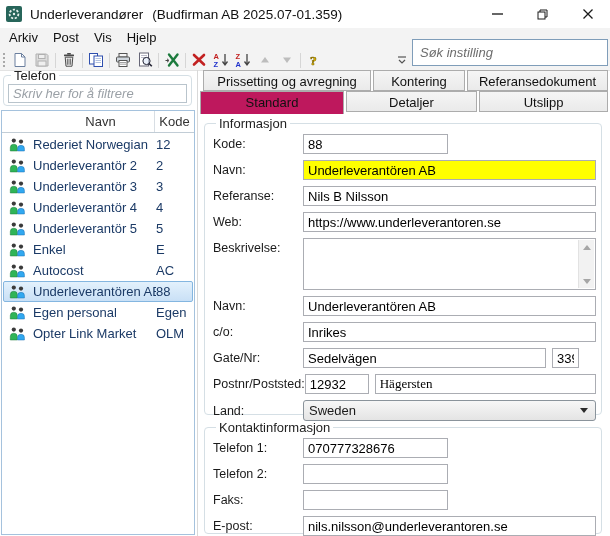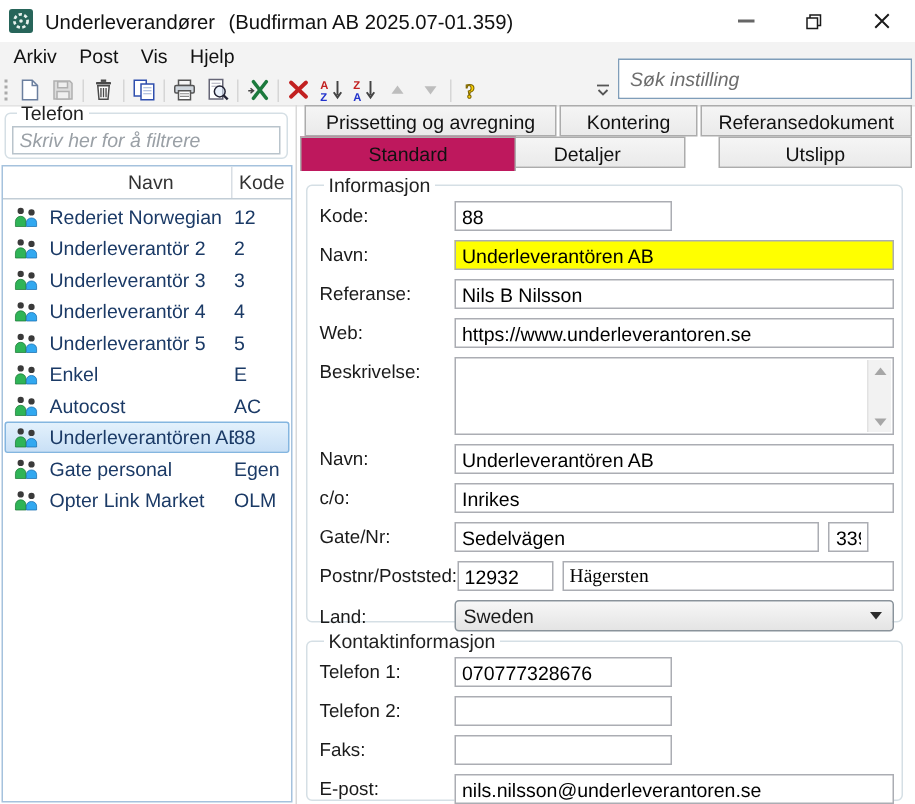--- a/index.html
+++ b/index.html
@@ -51,21 +51,21 @@
 
   .v-split{position:absolute;left:197px;top:70px;width:1px;height:466px;background:#d9d9d9;}
 
   
   .tab{position:absolute;height:21px;line-height:21px;text-align:center;box-sizing:border-box;border:1px solid #acacac;background:linear-gradient(#f5f5f5,#eaeaea);color:#111;}
   .tab.active{background:#be185d;border-bottom:0;height:23px;z-index:3;}
   #tab-priss{left:203px;top:70px;width:168px;}
   #tab-kontering{left:373px;top:70px;width:92px;}
   #tab-referanse{left:467px;top:70px;width:141px;}
   #tab-standard{left:200px;top:91px;width:144px;}
-  #tab-detaljer{left:326px;top:91px;width:131px;}
+  #tab-detaljer{left:346px;top:91px;width:131px;}
   #tab-utslipp{left:479px;top:91px;width:129px;}
 
   
   .info-group{position:absolute;left:204px;top:116px;width:398px;height:299px;box-sizing:border-box;padding:3px 2px 0 8px;}
   .contact-group{position:absolute;left:204px;top:420px;width:398px;height:114px;box-sizing:border-box;padding:3px 2px 0 8px;}
   .frow{display:flex;align-items:center;margin-bottom:6px;}
   .frow.top{align-items:flex-start;}
   .flabel{flex:0 0 90px;font-size:12.5px;color:#1a1a1a;white-space:nowrap;line-height:20px;}
   .field{height:20px;box-sizing:border-box;border:1px solid #abadb3;padding:0 4px;font-size:13px;color:#000;font-family:"Liberation Sans",sans-serif;background:#fff;}
   input.field{outline:none;}
@@ -348,21 +348,21 @@
 
     <div class="lrow">
       <span class="row-icon">
         <svg width="17" height="14" viewBox="0 0 17 14">
               <circle cx="4.8" cy="2.6" r="2.1" fill="#3a3a3a"></circle>
               <path d="M1.3 13 v-3.4 a3.5 3.4 0 0 1 7 0 V13 z" fill="#2fb457" stroke="#1d7a38" stroke-width=".5"></path>
               <circle cx="12" cy="3.6" r="2.1" fill="#3a3a3a"></circle>
               <path d="M8.6 13 v-2.6 a3.4 3.1 0 0 1 6.8 0 V13 z" fill="#31a8f0" stroke="#1a6fb0" stroke-width=".5"></path>
             </svg>
       </span>
-      <span class="row-name">Gate personal</span>
+      <span class="row-name">Egen personal</span>
       <span class="row-kode">Egen</span>
     </div>
 
     <div class="lrow">
       <span class="row-icon">
         <svg width="17" height="14" viewBox="0 0 17 14">
               <circle cx="4.8" cy="2.6" r="2.1" fill="#3a3a3a"></circle>
               <path d="M1.3 13 v-3.4 a3.5 3.4 0 0 1 7 0 V13 z" fill="#2fb457" stroke="#1d7a38" stroke-width=".5"></path>
               <circle cx="12" cy="3.6" r="2.1" fill="#3a3a3a"></circle>
               <path d="M8.6 13 v-2.6 a3.4 3.1 0 0 1 6.8 0 V13 z" fill="#31a8f0" stroke="#1a6fb0" stroke-width=".5"></path>

